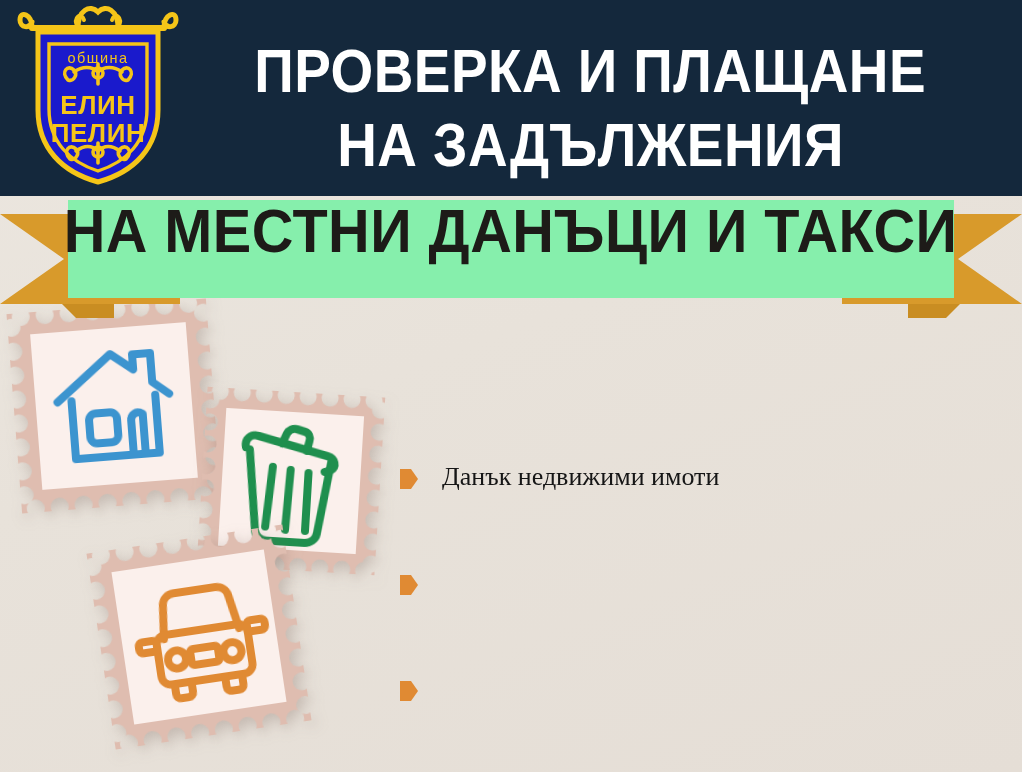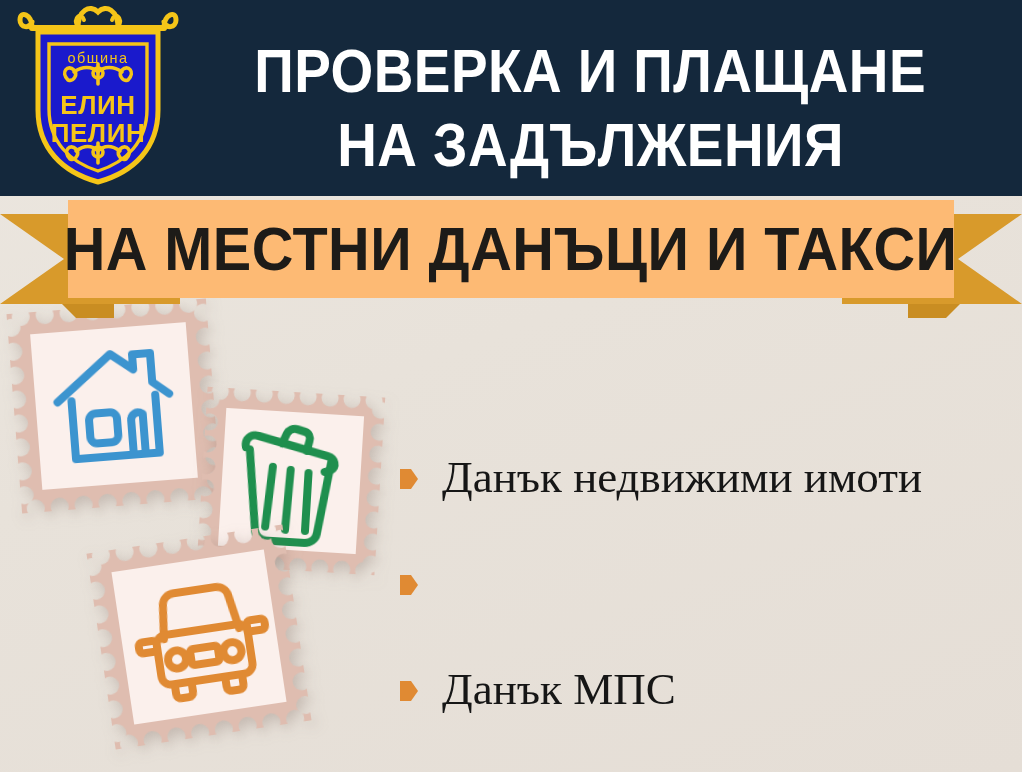--- a/index.html
+++ b/index.html
@@ -107,23 +107,23 @@
   }
   .ribbon-shadow-l { left: 62px;  width: 52px; clip-path: polygon(0 0, 52px 0, 52px 14px, 14px 14px); }
   .ribbon-shadow-r { right: 62px; width: 52px; clip-path: polygon(0 0, 52px 0, 38px 14px, 0 14px); }
 
   .ribbon-main {
     position: absolute;
     left: 68px;
     top: 4px;
     width: 886px;
     height: 98px;
-    background: #fdba74;
+    background: #86efac;
     display: flex;
-    align-items: center;
+    align-items: flex-start;
     justify-content: center;
   }
   .ribbon-main .ribbon-text {
     color: #1d1b18;
     font-family: "Liberation Sans Narrow", "Liberation Sans", sans-serif;
     font-weight: 700;
     font-size: 62px;
     line-height: 62px;
     letter-spacing: 0.5px;
     transform: scaleX(0.93);
@@ -159,21 +159,21 @@
     flex: 0 0 auto;
     width: 18px;
     height: 22px;
     margin-right: 24px;
     margin-top: 4px;
   }
   .tax-bullet svg { display: block; }
   .tax-label {
     color: #161616;
     font-family: "Liberation Serif", "DejaVu Serif", serif;
-    font-size: 45px;
+    font-size: 26px;
     line-height: 46px;
     white-space: nowrap;
   }
 </style>
 </head>
 <body>
 
 <div id="poster">
 
   <div class="bg-base"></div>
@@ -421,18 +421,17 @@
         </svg>
       </span>
     </div>
 
     <div class="tax-item">
       <span class="tax-bullet">
         <svg width="18" height="22" viewBox="0 0 18 22" xmlns="http://www.w3.org/2000/svg">
           <path d="M0 1 L11 1 L18 11 L11 21 L0 21 Z" fill="#e08a33"></path>
         </svg>
       </span>
-      <span class="tax-label">Данък МПС</span>
     </div>
 
   </div>
 
 </div>
 
 </body></html>

